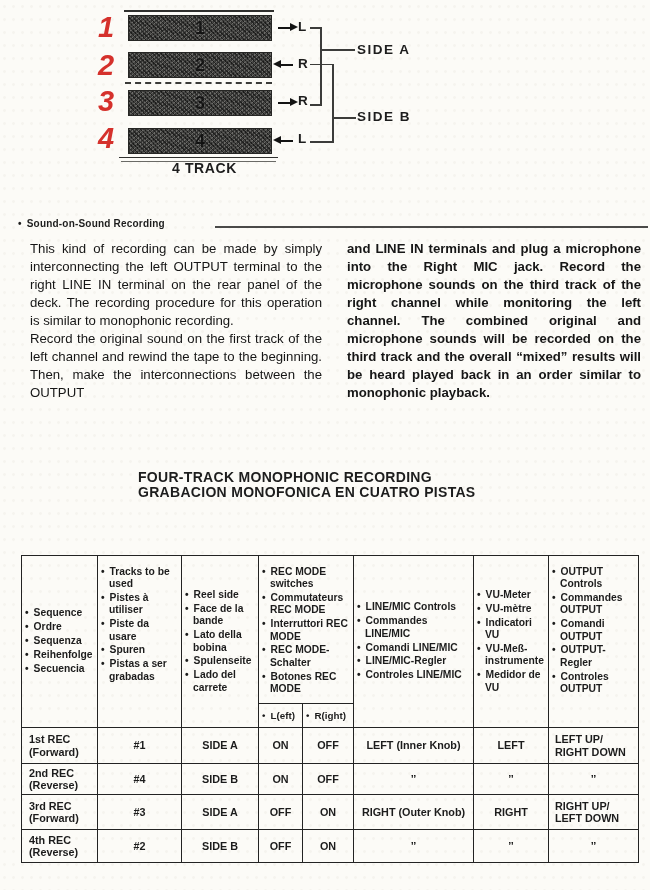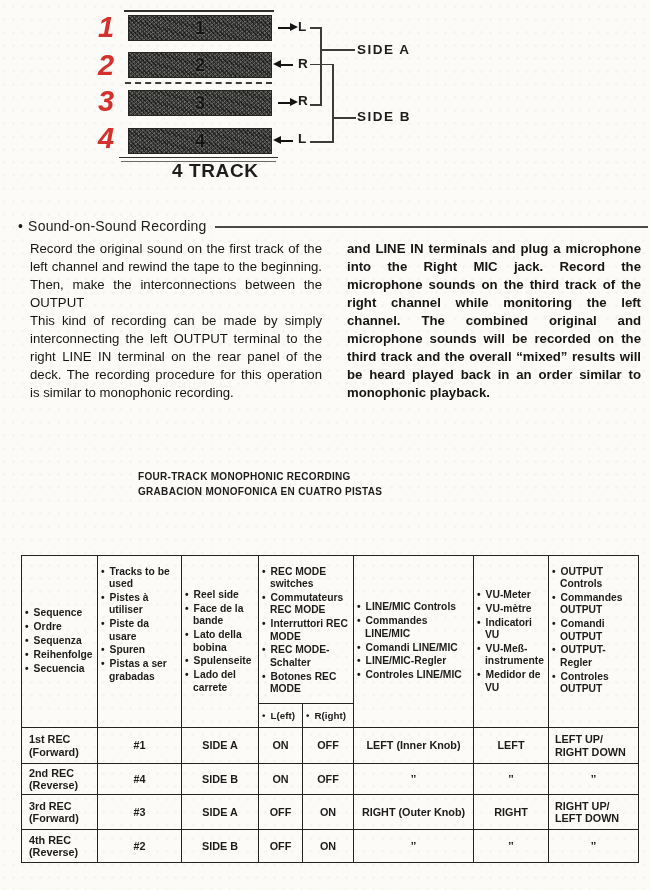--- a/index.html
+++ b/index.html
@@ -24,33 +24,33 @@
   .rule{position:absolute;background:#30302e;}
   .rule-dashed{position:absolute;border-top:2px dashed #3a3a38;background:none;}
   .arrow{position:absolute;width:12px;height:2.6px;background:#141414;}
   .arrow.right::after{content:"";position:absolute;right:-8px;top:-3.4px;
         border-left:8px solid #141414;border-top:4.6px solid transparent;border-bottom:4.6px solid transparent;}
   .arrow.left::after{content:"";position:absolute;left:-8px;top:-3.4px;
         border-right:8px solid #141414;border-top:4.6px solid transparent;border-bottom:4.6px solid transparent;}
   .ch{position:absolute;left:298px;width:16px;font-size:13.5px;font-weight:700;line-height:14px;}
   .bk{position:absolute;background:#3c3c3a;}
   .side-label{position:absolute;left:357px;font-size:13.5px;font-weight:700;letter-spacing:1.5px;line-height:14px;}
-  .caption{position:absolute;left:172px;top:160px;font-size:19px;font-weight:700;letter-spacing:.6px;}
+  .caption{position:absolute;left:172px;top:160px;font-size:14px;font-weight:700;letter-spacing:.6px;}
 
   
   .bulleted::before{content:attr(data-bullet);padding-right:5px;}
-  .sos-heading{position:absolute;left:18px;top:218px;font-size:14px;font-weight:400;letter-spacing:.2px;}
+  .sos-heading{position:absolute;left:18px;top:218px;font-size:10px;font-weight:700;letter-spacing:.2px;}
   .sos-rule{position:absolute;left:215px;top:226px;width:433px;height:2px;background:#4a4a48;}
   .sos-col{position:absolute;top:240px;font-size:13.2px;line-height:18px;text-align:justify;color:#161616;}
   .sos-col p{margin:0;}
   .col-left{left:30px;width:292px;}
   .col-right{left:347px;width:294px;font-weight:bold;}
 
   
-  .table-title{position:absolute;left:138px;top:470px;font-size:10px;font-weight:700;
+  .table-title{position:absolute;left:138px;top:470px;font-size:14px;font-weight:700;
         line-height:14.8px;letter-spacing:.3px;}
 
   
   table.rec{position:absolute;left:21px;top:555px;width:617px;border-collapse:collapse;
         table-layout:fixed;color:#1c1c1c;font-weight:700;}
   table.rec th, table.rec td{border:1.6px solid #232323;padding:2px 3px;box-sizing:border-box;}
   col.w0{width:76px;} col.w1{width:84px;} col.w2{width:77px;} col.w3{width:44px;}
   col.w4{width:51px;} col.w5{width:120px;} col.w6{width:75px;} col.w7{width:90px;}
   .hcell{font-size:10.3px;text-align:left;vertical-align:middle;padding:4px 2px 4px 4px;font-weight:700;}
   .hcell.top-align{vertical-align:top;padding-top:8px;}
@@ -118,22 +118,22 @@
     <div class="side-label" style="top:42.5px">SIDE A</div>
     <div class="side-label" style="top:110px">SIDE B</div>
 
     <div class="caption">4 TRACK</div>
   </div>
 
   <div>
     <div class="sos-heading bulleted" data-bullet="•">Sound-on-Sound Recording</div>
     <div class="sos-rule"></div>
     <div class="sos-col col-left">
+      <p>This kind of recording can be made by simply interconnecting the left OUTPUT terminal to the right LINE IN terminal on the rear panel of the deck. The recording procedure for this operation is similar to monophonic recording.</p>
       <p>Record the original sound on the first track of the left channel and rewind the tape to the beginning. Then, make the interconnections between the OUTPUT</p>
-      <p>This kind of recording can be made by simply interconnecting the left OUTPUT terminal to the right LINE IN terminal on the rear panel of the deck. The recording procedure for this operation is similar to monophonic recording.</p>
     </div>
     <div class="sos-col col-right">
       <p>and LINE IN terminals and plug a microphone into the Right MIC jack. Record the microphone sounds on the third track of the right channel while monitoring the left channel. The combined original and microphone sounds will be recorded on the third track and the overall “mixed” results will be heard played back in an order similar to monophonic playback.</p>
     </div>
   </div>
 
   <div class="table-title">
     <div>FOUR-TRACK MONOPHONIC RECORDING</div>
     <div>GRABACION MONOFONICA EN CUATRO PISTAS</div>
   </div>

